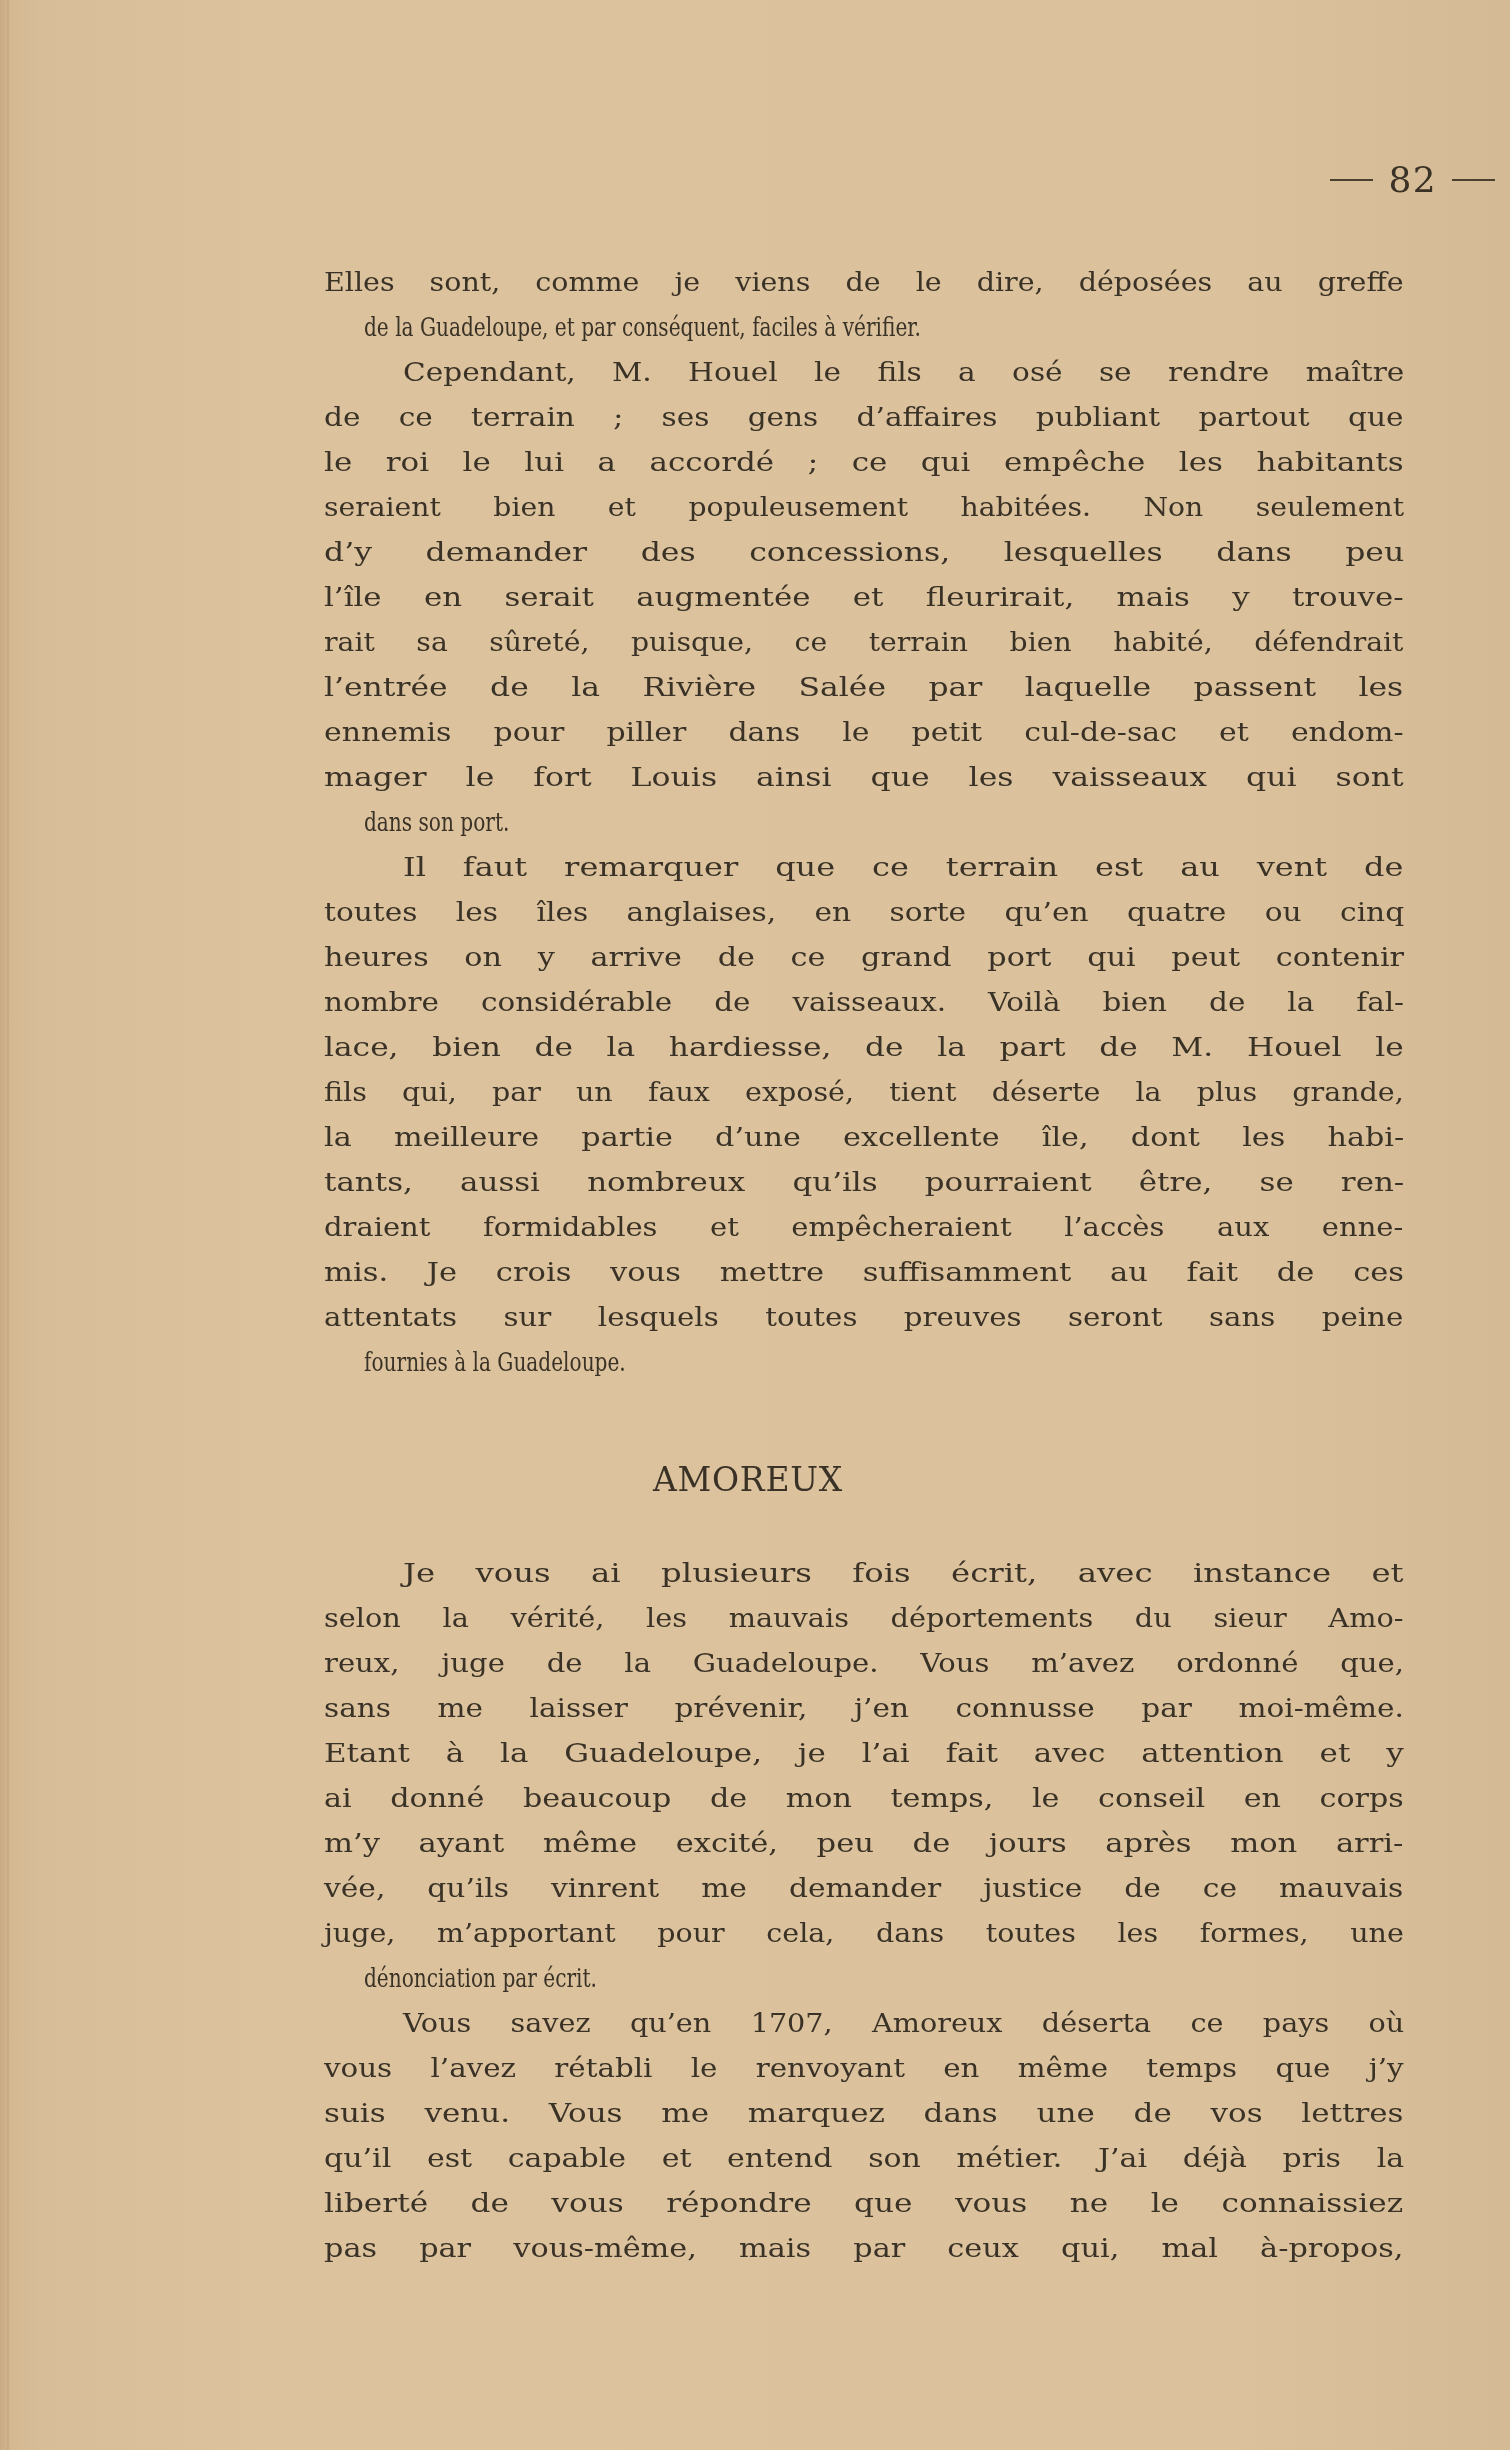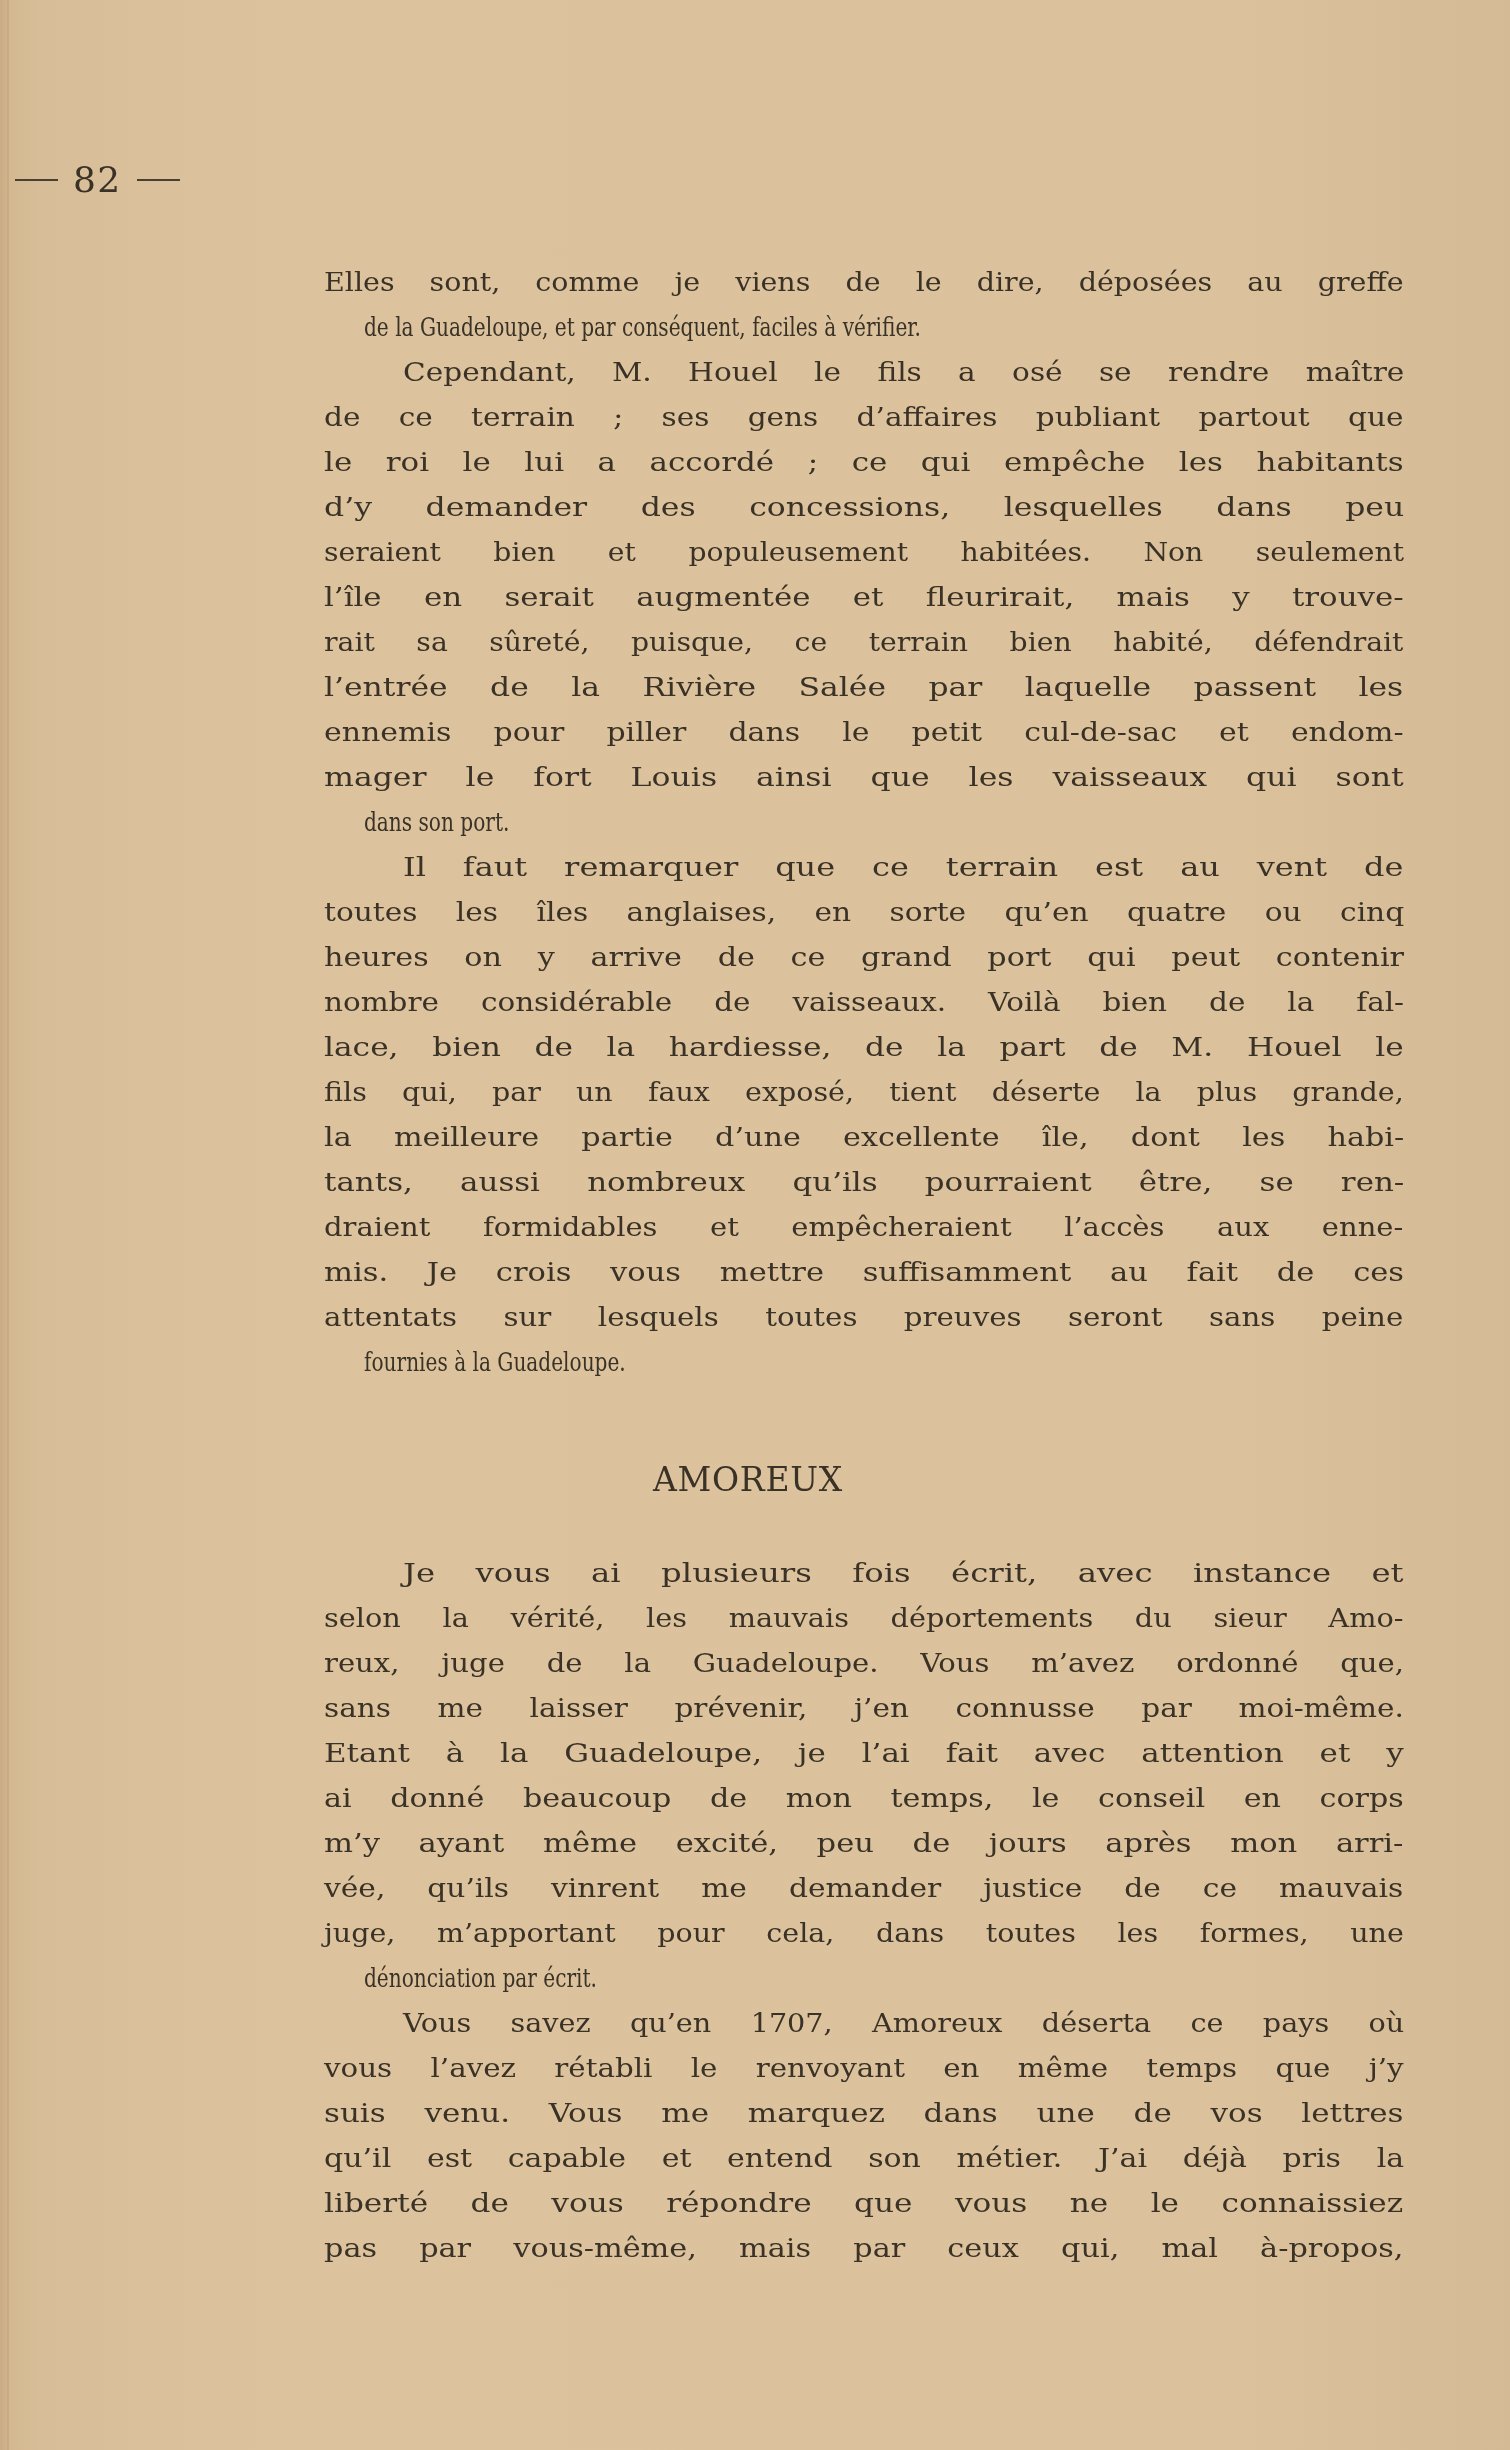--- a/index.html
+++ b/index.html
@@ -27,21 +27,21 @@
       left: 6.9px; top: 0;
       width: 2.1px; height: 2450px;
       background: #c4a47c;
       opacity: 0.6;
     }
     .page-number {
       position: absolute;
       top: 159px;
       left: 0;
       width: 1510px;
-      text-align: left;
+      text-align: right;
       font-size: 36px;
       letter-spacing: 1.4px;
       color: #3a3226;
     }
     .page-number .dash {
       display: inline-block;
       width: 43px;
       height: 2.1px;
       background: #4a4030;
       vertical-align: middle;
@@ -100,22 +100,22 @@
 <div class="page-number">
   <span class="dash"></span><span>82</span><span class="dash"></span>
 </div>
 
 <div class="text-block" id="section1">
     <div class="line"><span style="transform: scaleX(1.2185); width: 886px;">Elles sont, comme je viens de le dire, déposées au greffe</span></div>
     <div class="line last"><span style="transform: scaleX(0.86); width: 854px;">de la Guadeloupe, et par conséquent, faciles à vérifier.</span></div>
     <div class="line indent"><span style="transform: scaleX(1.266); width: 791px;">Cependant, M. Houel le fils a osé se rendre maître</span></div>
     <div class="line"><span style="transform: scaleX(1.264); width: 854px;">de ce terrain ; ses gens d’affaires publiant partout que</span></div>
     <div class="line"><span style="transform: scaleX(1.3231); width: 816px;">le roi le lui a accordé ; ce qui empêche les habitants</span></div>
+    <div class="line"><span style="transform: scaleX(1.2081); width: 894px;">seraient bien et populeusement habitées. Non seulement</span></div>
     <div class="line"><span style="transform: scaleX(1.347); width: 802px;">d’y demander des concessions, lesquelles dans peu</span></div>
-    <div class="line"><span style="transform: scaleX(1.2081); width: 894px;">seraient bien et populeusement habitées. Non seulement</span></div>
     <div class="line"><span style="transform: scaleX(1.3182); width: 819px;">l’île en serait augmentée et fleurirait, mais y trouve-</span></div>
     <div class="line"><span style="transform: scaleX(1.2102); width: 892px;">rait sa sûreté, puisque, ce terrain bien habité, défendrait</span></div>
     <div class="line"><span style="transform: scaleX(1.3423); width: 804px;">l’entrée de la Rivière Salée par laquelle passent les</span></div>
     <div class="line"><span style="transform: scaleX(1.2807); width: 843px;">ennemis pour piller dans le petit cul-de-sac et endom-</span></div>
     <div class="line"><span style="transform: scaleX(1.3479); width: 801px;">mager le fort Louis ainsi que les vaisseaux qui sont</span></div>
     <div class="line last"><span style="transform: scaleX(0.86); width: 223px;">dans son port.</span></div>
     <div class="line indent"><span style="transform: scaleX(1.3668); width: 732px;">Il faut remarquer que ce terrain est au vent de</span></div>
     <div class="line"><span style="transform: scaleX(1.2663); width: 853px;">toutes les îles anglaises, en sorte qu’en quatre ou cinq</span></div>
     <div class="line"><span style="transform: scaleX(1.2919); width: 836px;">heures on y arrive de ce grand port qui peut contenir</span></div>
     <div class="line"><span style="transform: scaleX(1.2588); width: 858px;">nombre considérable de vaisseaux. Voilà bien de la fal-</span></div>

